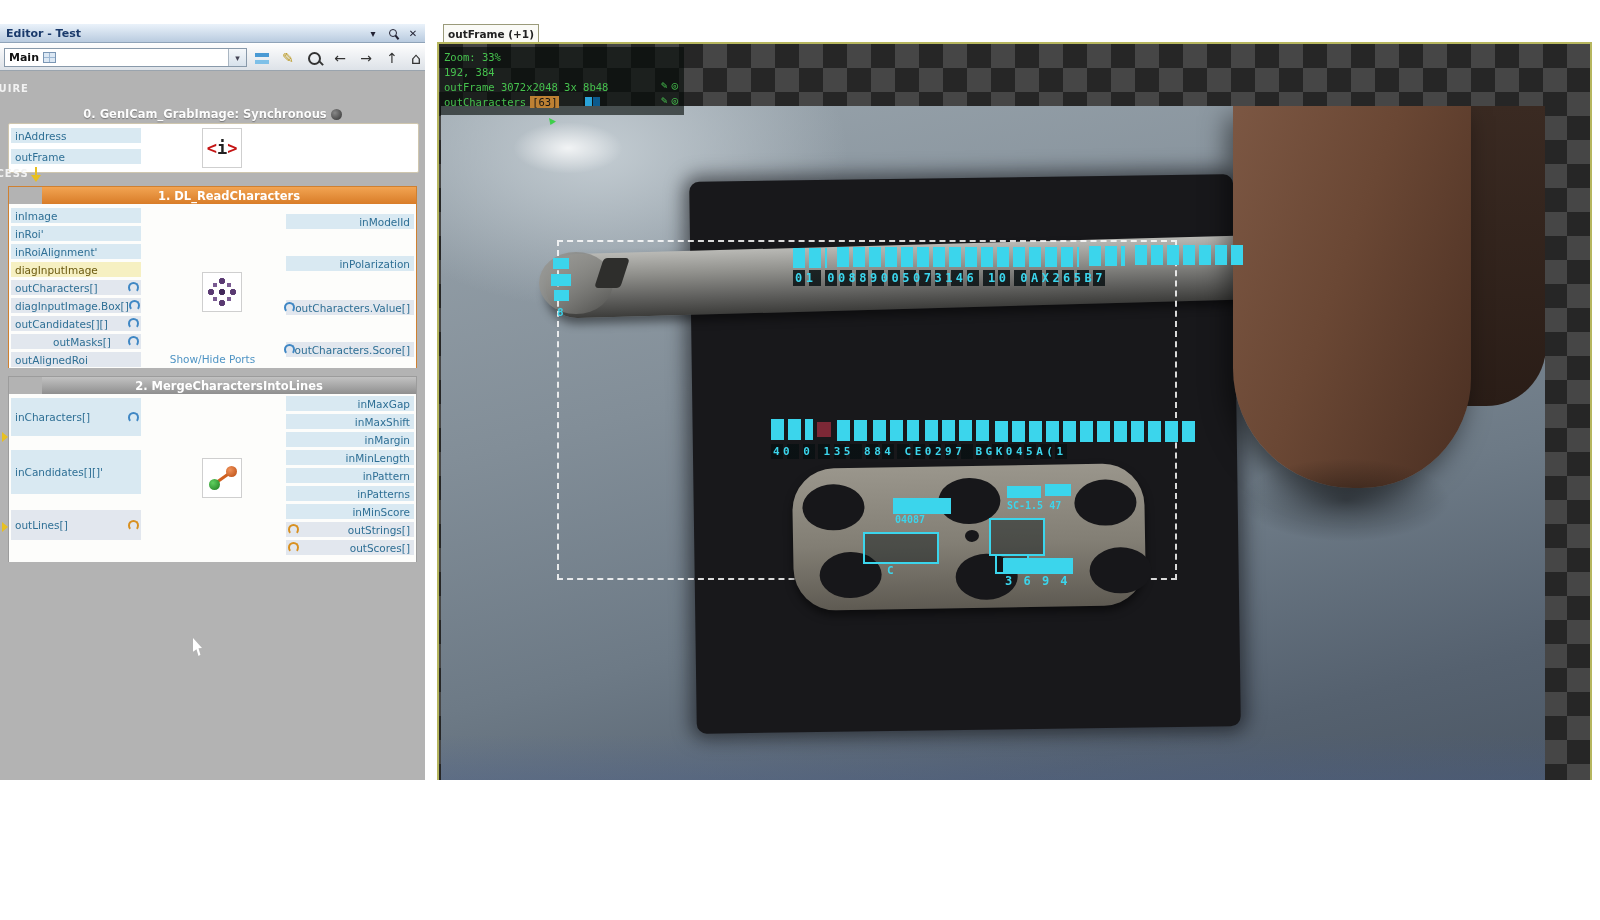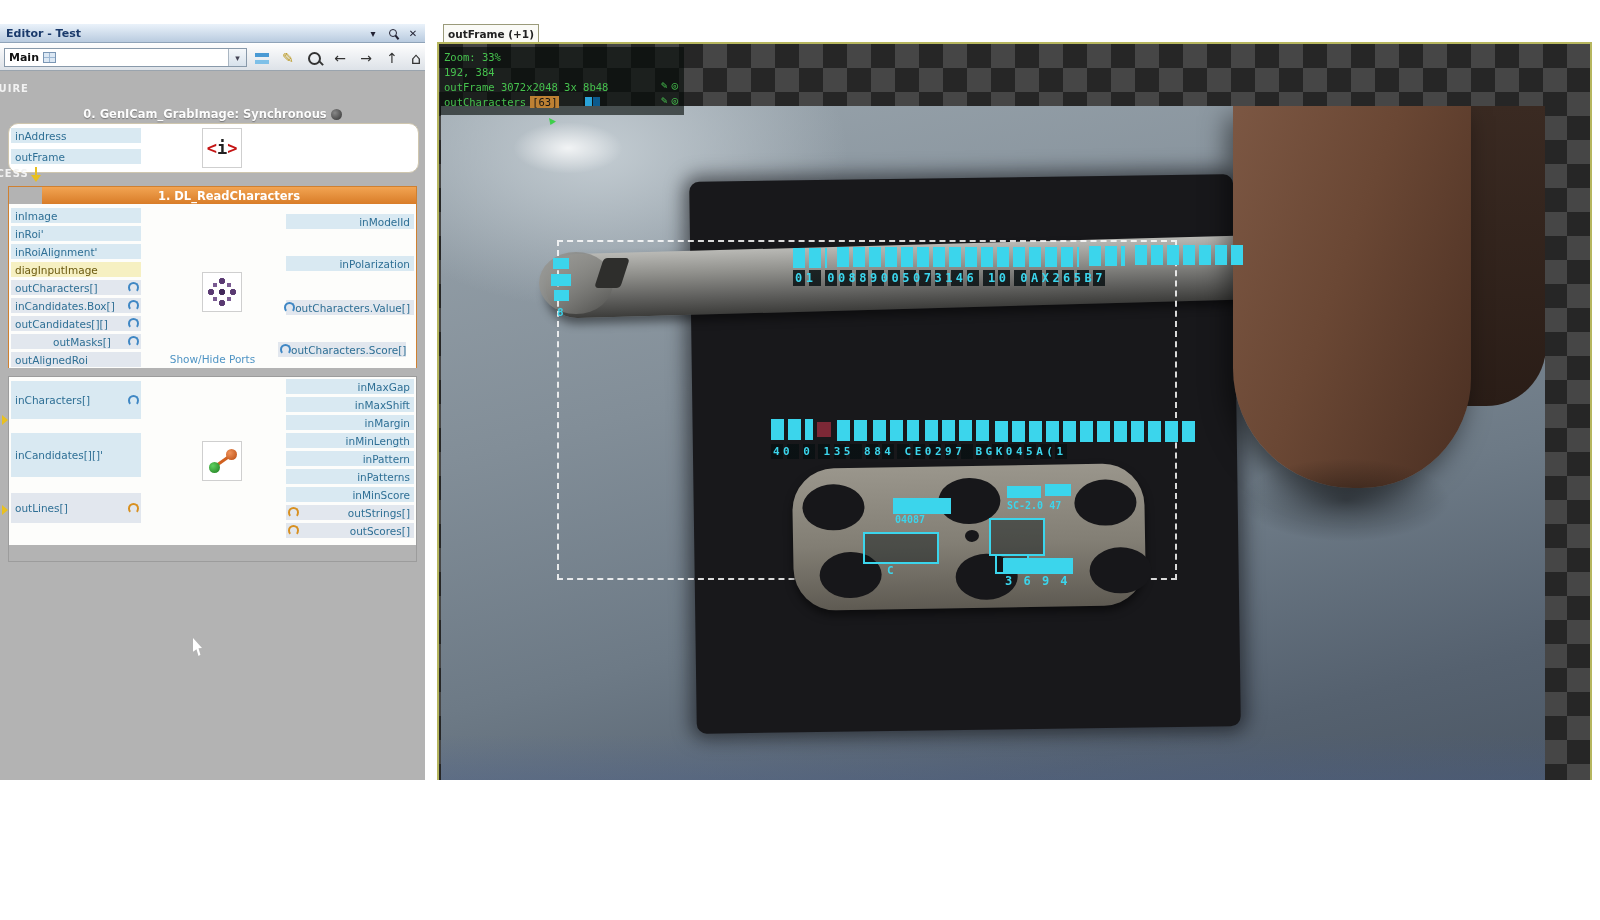--- a/index.html
+++ b/index.html
@@ -24,21 +24,21 @@
     display:flex;align-items:center;justify-content:center;font-size:9px;color:#445;background:linear-gradient(#f4f7fa,#d8e2ec);}
   .ticon{position:absolute;top:4px;width:24px;height:20px;display:flex;align-items:center;justify-content:center;font-size:14px;color:#333;}
   .bars{width:14px;height:11px;background:linear-gradient(#4a9ad4,#4a9ad4),linear-gradient(#7ec0e8,#7ec0e8);
     background-size:14px 4px,14px 4px;background-position:0 0,0 7px;background-repeat:no-repeat;}
   .mag{width:9px;height:9px;border:2px solid #333;border-radius:50%;position:relative;}
   .mag:after{content:"";position:absolute;left:8px;top:8px;width:6px;height:2px;background:#333;transform:rotate(45deg);}
   .lt-body{position:absolute;left:0;top:71px;width:425px;height:831px;background:#b3b3b3;overflow:hidden;}
   .section-lbl{position:absolute;font-size:10px;font-weight:bold;color:#f2f2f2;letter-spacing:1px;}
   .blk-hdr0{position:absolute;left:8px;top:36px;width:409px;text-align:center;font-size:11.5px;font-weight:bold;color:#fcfcfc;text-shadow:0 1px 1px #777;}
   .gearball{display:inline-block;width:11px;height:11px;border-radius:50%;background:radial-gradient(circle at 35% 35%,#888,#333);vertical-align:-2px;margin-left:4px;}
-  .blk0-body{position:absolute;left:8px;top:52px;width:409px;height:48px;background:#fff;border:1px solid #cfc6ae;border-radius:10px;}
+  .blk0-body{position:absolute;left:8px;top:52px;width:409px;height:48px;background:#fff;border:1px solid #cfc6ae;border-radius:2px;}
   .prow{position:absolute;left:2px;width:130px;height:15px;background:#d9e9f2;font-size:10.5px;color:#2e6f95;
     display:flex;align-items:center;padding-left:4px;box-sizing:border-box;white-space:nowrap;overflow:hidden;}
   .prow.y{background:#f6f0c2;color:#6b5a10;}
   .prow.outp{background:#e2e7ee;}
   .prow-r{position:absolute;width:128px;height:15px;background:#d9e9f2;font-size:10.5px;color:#2e6f95;
     display:flex;align-items:center;justify-content:flex-end;padding-right:4px;box-sizing:border-box;white-space:nowrap;}
   .prow-r.outp{background:#e2e7ee;justify-content:flex-end;}
   .arc{width:7px;height:7px;border:2px solid #3f87c4;border-radius:50%;border-bottom-color:transparent;margin-left:auto;margin-right:2px;flex:0 0 auto;}
   .arc.or{border-color:#d89020;border-bottom-color:transparent;}
   .arc.l{margin-left:2px;margin-right:auto;}
@@ -216,21 +216,21 @@
             <span>inRoiAlignment'</span>
           </div>
         <div class="prow y" style="top:58px;">
             <span>diagInputImage</span>
           </div>
         <div class="prow outp" style="top:76px;">
             <span>outCharacters[]</span>
             <span class="arc"></span>
           </div>
         <div class="prow outp" style="top:94px;">
-            <span>inCandidates.Box[]</span>
+            <span>diagInputImage.Box[]</span>
             <span class="arc"></span>
           </div>
         <div class="prow outp" style="top:112px;">
             <span>outCandidates[][]</span>
             <span class="arc"></span>
           </div>
         <div class="prow outp" style="top:130px;padding-left:42px;">
             <span>outMasks[]</span>
             <span class="arc"></span>
           </div>
@@ -241,33 +241,36 @@
         <div class="prow-r" style="right:2px;top:10px;padding-left:32px;">
             <span>inModelId</span>
           </div>
         <div class="prow-r" style="right:2px;top:52px;">
             <span>inPolarization</span>
           </div>
         <div class="prow-r outp" style="right:2px;top:96px;">
             <span class="arc l"></span>
             <span>outCharacters.Value[]</span>
           </div>
-        <div class="prow-r outp" style="right:10px;top:138px;justify-content:space-between;">
+        <div class="prow-r outp" style="right:2px;top:138px;">
             <span class="arc l"></span>
             <span>outCharacters.Score[]</span>
           </div>
 
         <div class="cicon" style="top:68px;">
             <span class="dots"></span>
           </div>
         <div class="showhide">Show/Hide Ports</div>
       </div>
     </div>
 
     <div class="blk blk2">
+      <div class="blk-hd hd-gy">
+          <span>2. MergeCharactersIntoLines</span>
+        </div>
       <div class="blk-bd bd2">
         <div class="ytri" style="left:-7px;top:38px;"></div>
         <div class="ytri" style="left:-7px;top:128px;"></div>
         <div class="prow" style="top:4px;height:38px;">
             <span>inCharacters[]</span>
             <span class="arc"></span>
           </div>
         <div class="prow" style="top:56px;height:44px;">
             <span>inCandidates[][]'</span>
           </div>
@@ -367,21 +370,21 @@
         <div class="hole" style="left:296px;top:84px;width:62px;height:46px;"></div>
         <div class="hole" style="left:172px;top:64px;width:14px;height:12px;"></div>
       </div>
 
       <div class="cy-chip" style="left:452px;top:392px;width:58px;height:16px;"></div>
       <div class="cy-txt" style="left:454px;top:408px;font-size:10px;">04087</div>
       <div class="cy-box" style="left:422px;top:426px;width:72px;height:28px;"></div>
       <div class="cy-txt" style="left:446px;top:458px;font-size:11px;">C</div>
       <div class="cy-chip" style="left:566px;top:380px;width:34px;height:12px;"></div>
       <div class="cy-chip" style="left:604px;top:378px;width:26px;height:12px;"></div>
-      <div class="cy-txt" style="left:566px;top:394px;font-size:10px;">SC-2.0 47</div>
+      <div class="cy-txt" style="left:566px;top:394px;font-size:10px;">SC-1.5 47</div>
       <div class="cy-box" style="left:548px;top:412px;width:52px;height:34px;"></div>
       <div class="cy-box" style="left:554px;top:448px;width:30px;height:16px;"></div>
       <div class="cy-chip" style="left:562px;top:452px;width:70px;height:16px;"></div>
       <div class="cy-txt" style="left:564px;top:468px;font-size:12px;letter-spacing:2px;">3 6 9 4</div>
 
       <div class="bband"></div>
     </div>
 
     <div class="overlay">
       <div class="ovline">Zoom: 33%</div>

